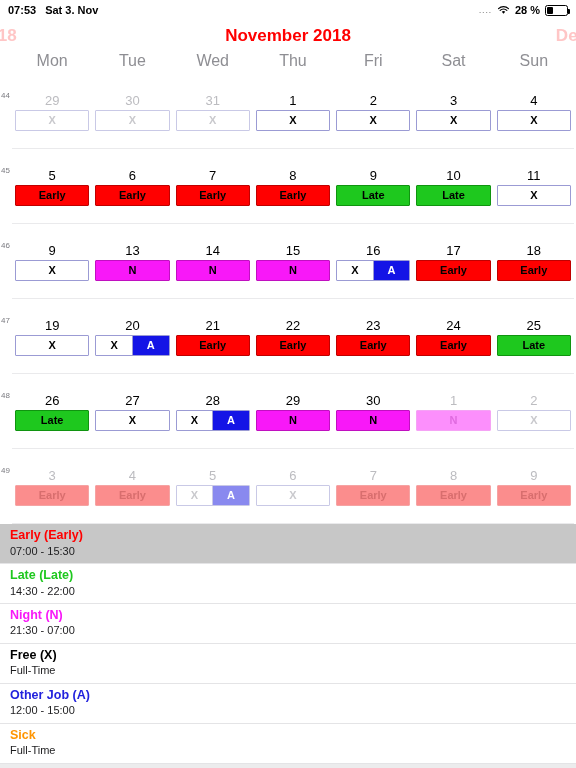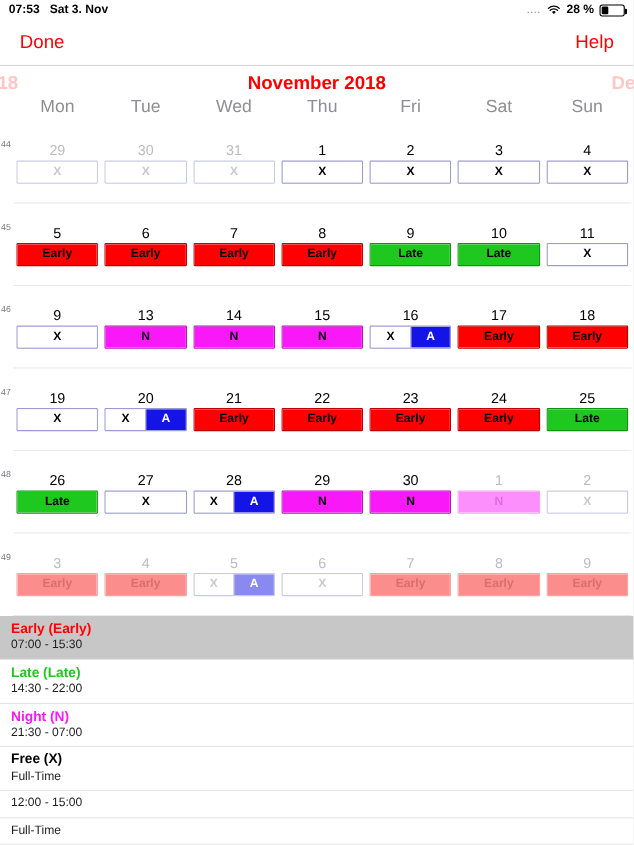--- a/index.html
+++ b/index.html
@@ -157,24 +157,20 @@
           <path d="M1.9 4.3 A8.8 8.8 0 0 1 14.1 4.3" stroke="#000" stroke-width="1.5" fill="none" stroke-linecap="round"></path>
         </svg>
       </span>
       <span>28 %</span>
       <span class="battery">
         <span class="battery-fill" style="width: 28%;"></span>
       </span>
     </div>
   </div>
 
-  <div class="navbar">
-    <span class="nav-btn">Done</span>
-    <span class="nav-btn">Help</span>
-  </div>
 
   <div class="monthbar">
     <span class="month-prev">er 2018</span>
     <span class="month-title">November 2018</span>
     <span class="month-next">Decemb</span>
   </div>
 
   <div class="weekdays">
       <div>Mon</div>
       <div>Tue</div>
@@ -497,21 +493,23 @@
       </div>
       <div class="tpl-row">
         <div class="tpl-title" style="color: rgb(248, 24, 248);">Night (N)</div>
         <div class="tpl-sub">21:30 - 07:00</div>
       </div>
       <div class="tpl-row">
         <div class="tpl-title" style="color: rgb(0, 0, 0);">Free (X)</div>
         <div class="tpl-sub">Full-Time</div>
       </div>
       <div class="tpl-row">
+        <div class="tpl-title" style="color: rgb(34, 34, 221);">Other Job (A)</div>
         <div class="tpl-sub">12:00 - 15:00</div>
       </div>
       <div class="tpl-row">
+        <div class="tpl-title" style="color: rgb(255, 149, 0);">Sick</div>
         <div class="tpl-sub">Full-Time</div>
       </div>
     </div>
 
   <div class="filler"></div>
 </div>
 
 </body></html>

